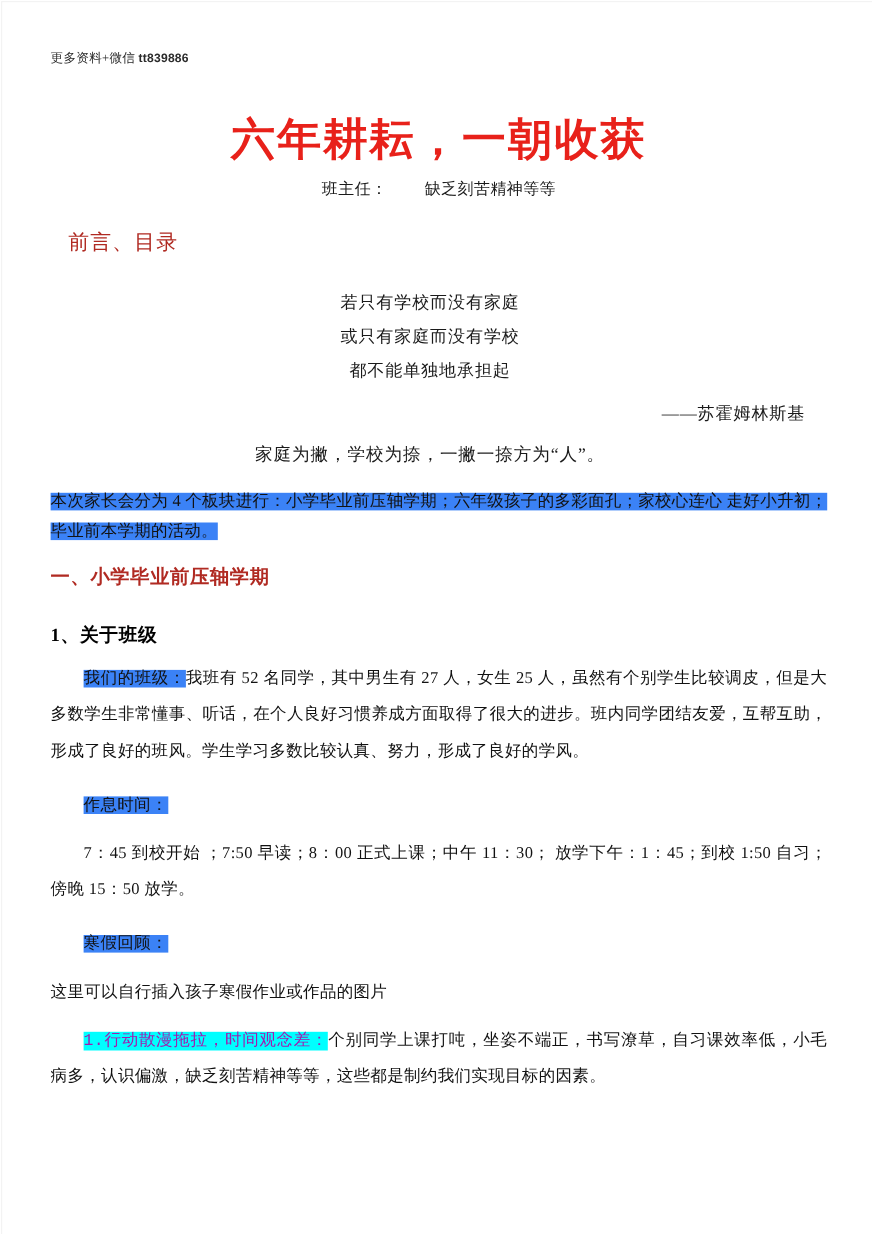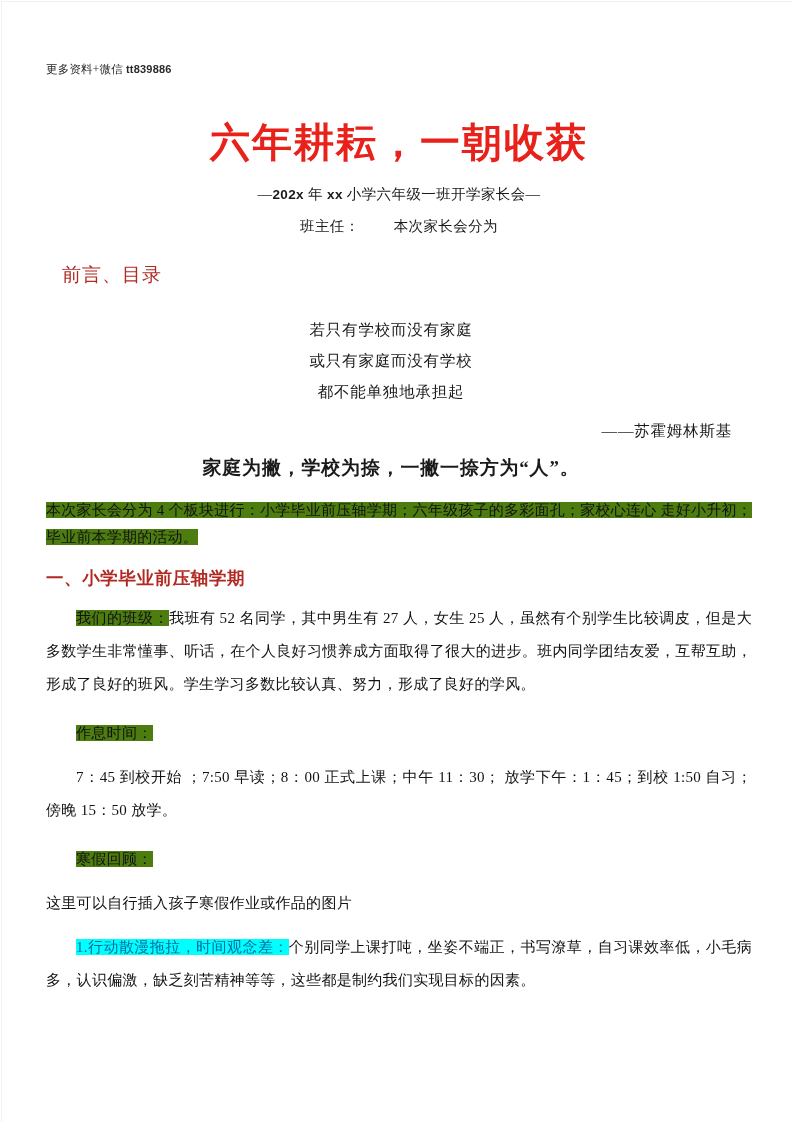--- a/index.html
+++ b/index.html
@@ -25,21 +25,21 @@
     left: 0.5px;
     top: 0.5px;
     width: 791px;
     height: 1120px;
     border: 1px solid #f2f2f2;
     pointer-events: none;
   }
   .content {
     position: absolute;
     left: 46px;
-    top: 60px;
+    top: 44px;
     width: 706px;
   }
 
   
   .wm-line {
     font-size: 11.5px;
     line-height: 18px;
     color: #2b2b2b;
     letter-spacing: 0.2px;
     margin: 0 0 0 0;
@@ -130,26 +130,25 @@
     font-size: 15.5px;
     line-height: 31px;
     color: #1a1a1a;
     letter-spacing: 0.8px;
     margin: 8px 0 0 0;
     padding-right: 4px;
     font-family: Liberation Serif, serif;
   }
   .quote-final {
     text-align: center;
-    font-size: 19px;
+    font-size: 16px;
     line-height: 31px;
     color: #1a1a1a;
     letter-spacing: 0.8px;
     margin: 6px 0 0 0;
-    font-weight: bold;
   }
 
   
   .para {
     font-size: 15px;
     line-height: 33px;
     color: #121212;
     text-align: justify;
     text-justify: inter-ideograph;
     margin: 11px 0 0 0;
@@ -161,26 +160,27 @@
   .para.no-indent {
     text-indent: 0;
   }
   .lat {
     font-family: "Liberation Sans", "DejaVu Sans", sans-serif;
     font-size: 14px;
   }
 
   
   .hl-yellow {
-    background: #4d7c0f;
+    background: #3b82f6;
     color: #121212;
   }
   .hl-cyan {
     background: #00ffff;
-    color: #0369a1;
+    color: #a21caf;
+    font-family: Liberation Mono, monospace;
   }
   .label-para {
     font-size: 15px;
     line-height: 33px;
     margin: 16px 0 0 0;
     text-indent: 30px;
     letter-spacing: 0.3px;
   }
   .notice-para {
     font-size: 15px;
@@ -199,42 +199,40 @@
   <div class="page-border"></div>
 
   <div class="content">
 
     <div class="wm-line">
       <span>更多资料+微信 </span><span class="wm-id">tt839886</span>
     </div>
 
     <h1 class="doc-title">六年耕耘，一朝收获</h1>
 
-    <div class="doc-subtitle">
-      <span>—</span><span class="lat">202x</span><span> 年 </span><span class="lat">xx</span><span> 小学六年级一班开学家长会—</span>
-    </div>
 
     <div class="doc-teacher">
-      <span>班主任：</span><span class="gap"></span><span>本次家长会分为</span>
+      <span>班主任：</span><span class="gap"></span><span>缺乏刻苦精神等等</span>
     </div>
 
     <h2 class="h-red-major">前言、目录</h2>
 
     <div class="quote-block">
       <div class="quote-line">若只有学校而没有家庭</div>
       <div class="quote-line">或只有家庭而没有学校</div>
       <div class="quote-line">都不能单独地承担起</div>
       <div class="quote-attrib">——苏霍姆林斯基</div>
       <div class="quote-final">家庭为撇，学校为捺，一撇一捺方为“人”。</div>
     </div>
 
     <p class="notice-para"><span class="hl-yellow">本次家长会分为 4 个板块进行：小学毕业前压轴学期；六年级孩子的多彩面孔；家校心连心  走好小升初；毕业前本学期的活动。</span></p>
 
     <h2 class="h-red-section">一、小学毕业前压轴学期</h2>
 
+    <h3 class="h-black-sub">1、关于班级</h3>
 
     <p class="para indent"><span class="hl-yellow">我们的班级：</span><span>我班有 52 名同学，其中男生有 27 人，女生 25 人，虽然有个别学生比较调皮，但是大多数学生非常懂事、听话，在个人良好习惯养成方面取得了很大的进步。班内同学团结友爱，互帮互助，形成了良好的班风。学生学习多数比较认真、努力，形成了良好的学风。</span></p>
 
     <p class="label-para"><span class="hl-yellow">作息时间：</span></p>
 
     <p class="para indent">7：45 到校开始 ；7:50 早读；8：00 正式上课；中午 11：30； 放学下午：1：45；到校 1:50 自习；傍晚  15：50 放学。</p>
 
     <p class="label-para"><span class="hl-yellow">寒假回顾：</span></p>
 
     <p class="para no-indent">这里可以自行插入孩子寒假作业或作品的图片</p>

